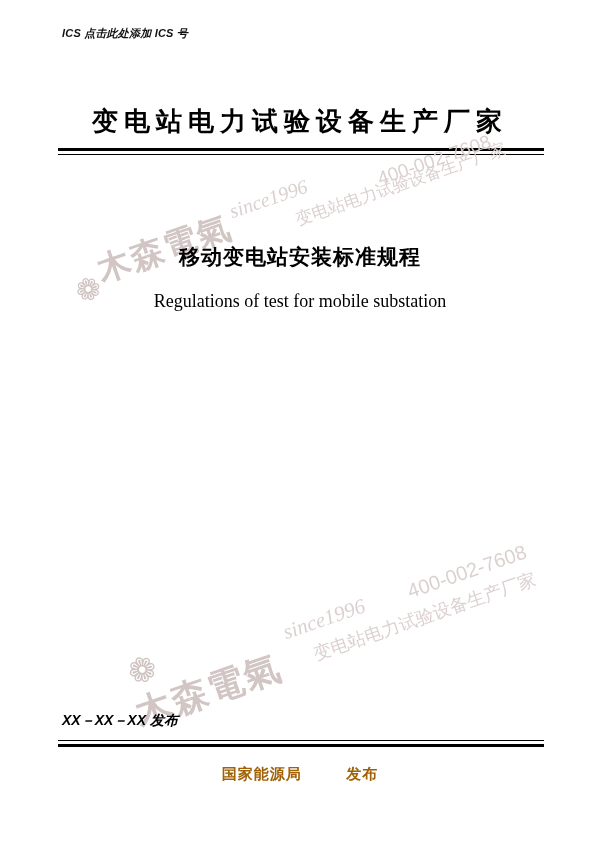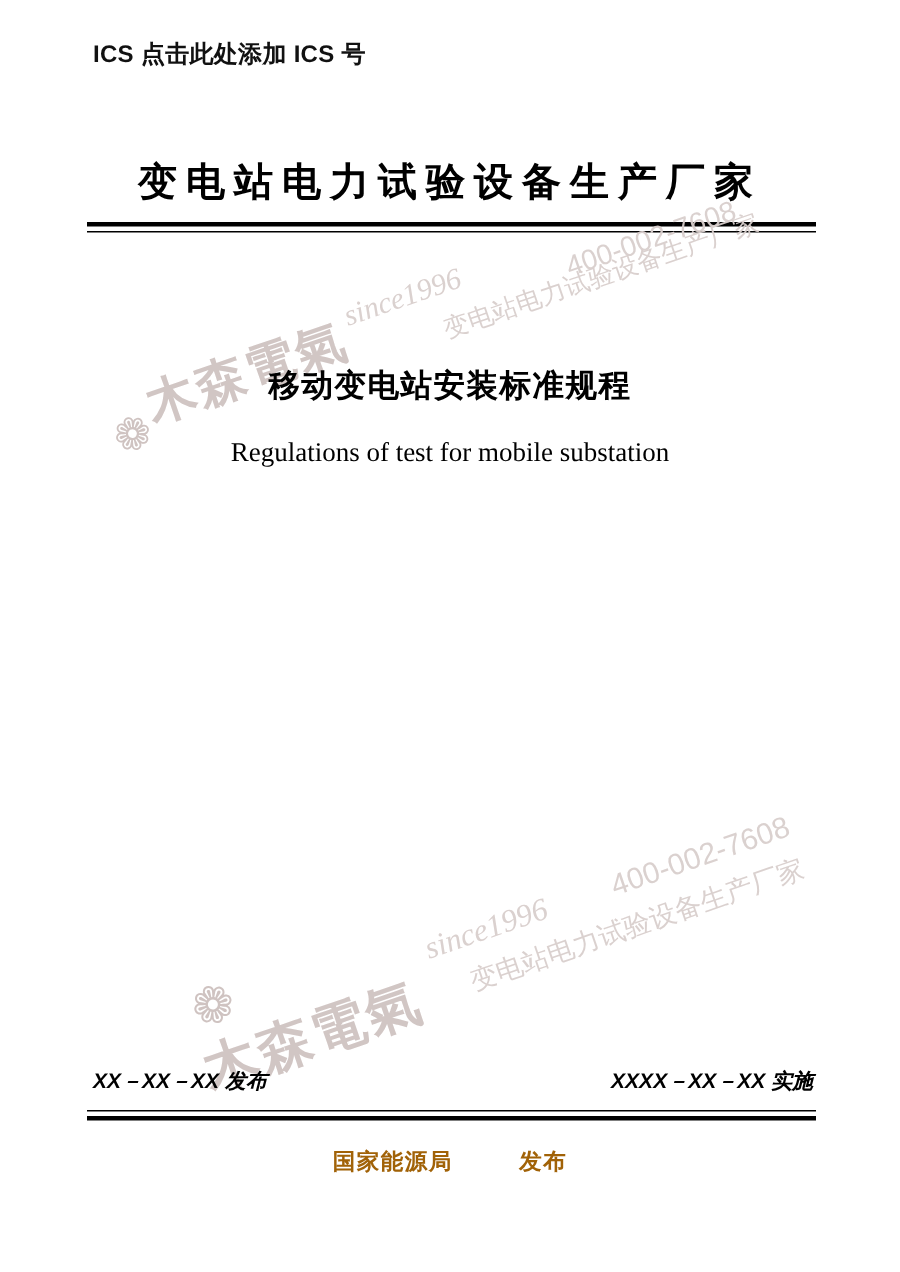--- a/index.html
+++ b/index.html
@@ -27,25 +27,26 @@
   
   .ics-block {
     position: absolute;
     left: 62px;
     top: 26px;
     width: 330px;
     font-family: "Liberation Sans", sans-serif;
     color: #111;
   }
   .ics-line1 {
-    font-size: 16px;
+    font-size: 11px;
     font-weight: bold;
     letter-spacing: 0.2px;
     white-space: nowrap;
     margin-bottom: 12px;
+    font-style: italic;
   }
   .ics-line2 {
     font-size: 11px;
     font-weight: bold;
     letter-spacing: 0.2px;
     white-space: nowrap;
   }
 
   
   .dl-logo {
@@ -297,21 +298,20 @@
   <div class="doc-title-en">Regulations of test for mobile substation</div>
 
   <div class="wm-mark wm2-mark">❁</div>
   <div class="wm wm-logo wm-a wm2-brand">木森電氣</div>
   <div class="wm wm-a wm2-since">since1996</div>
   <div class="wm wm-a wm2-phone">400-002-7608</div>
   <div class="wm wm-a wm2-sub">变电站电力试验设备生产厂家</div>
 
   <div class="date-row">
     <span>XX－XX－XX 发布</span>
-    <span>XXXX－XX－XX 实施</span>
   </div>
 
   <div class="bottom-rule-wrap">
     <div class="bottom-rule-thin"></div>
     <div class="bottom-rule-thick"></div>
   </div>
 
   <div class="issuer-row">
     <span>国家能源局</span>
     <span class="gap"></span>

